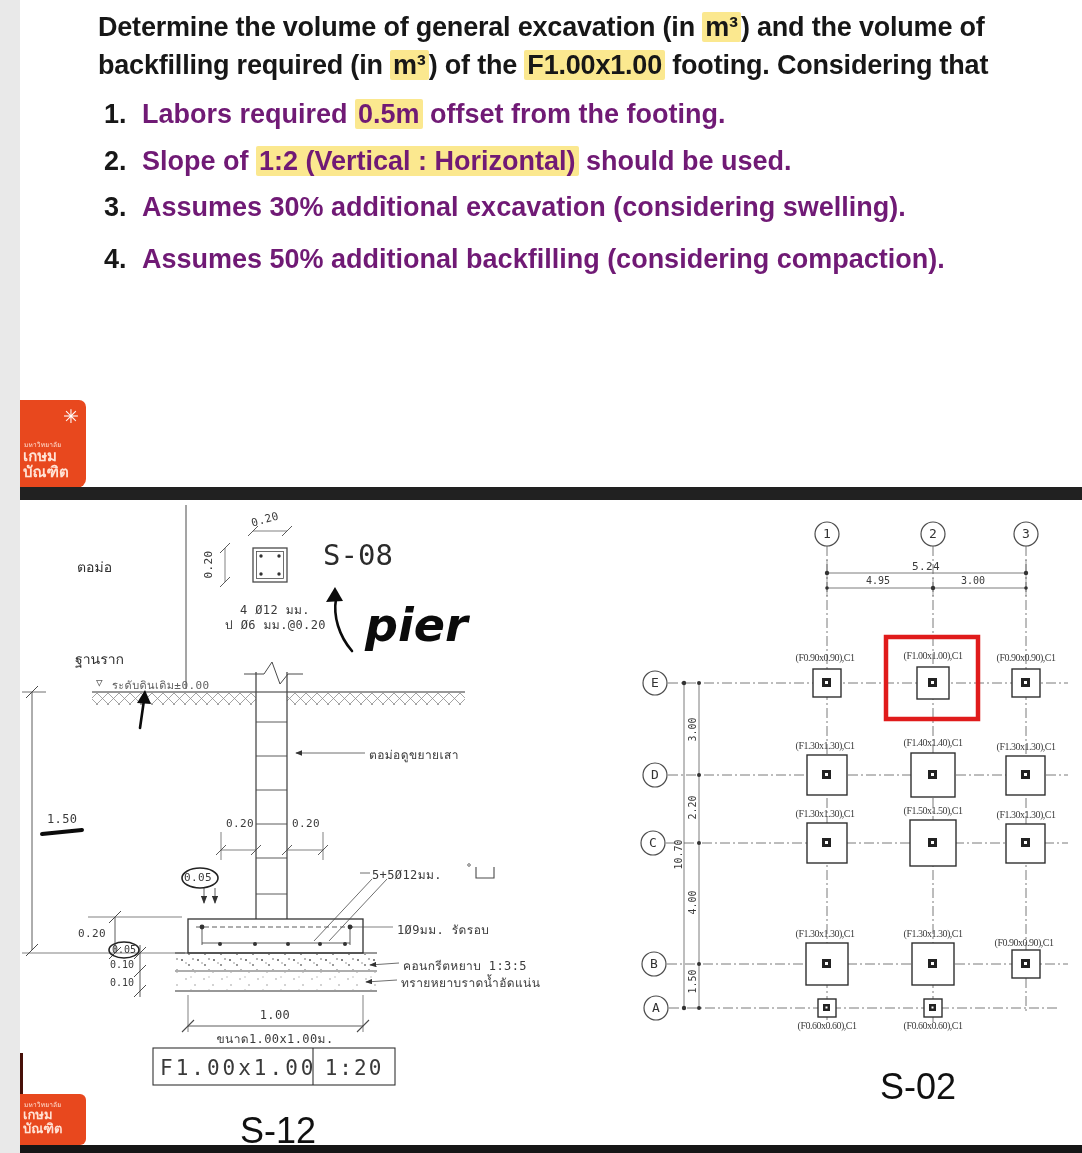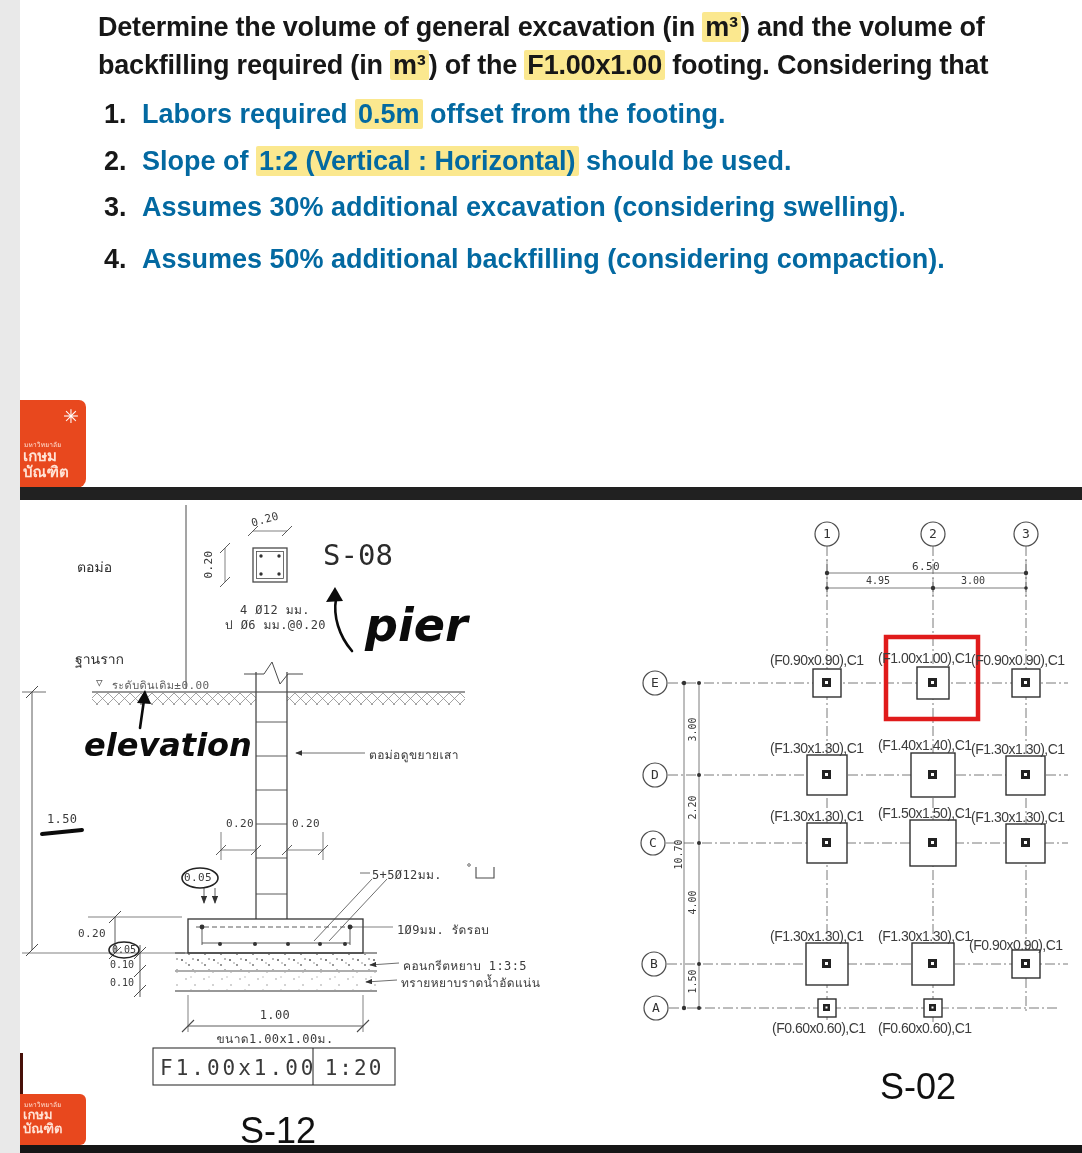--- a/index.html
+++ b/index.html
@@ -3,21 +3,21 @@
 <meta charset="utf-8">
 <style>
   html,body { margin:0; padding:0; background:#e9e9e9; }
   .page { position:relative; width:1082px; height:1153px; background:#ffffff; overflow:hidden;
           font-family:"Liberation Sans", sans-serif;margin-left:20px; }
 
   
   .q-line { position:absolute; left:78px; font-size:27px; font-weight:600; color:#171717;
             letter-spacing:-0.2px; white-space:nowrap; }
   .q-num  { position:absolute; left:84px; font-size:27px; font-weight:600; color:#171717; }
-  .q-item { position:absolute; left:122px; font-size:27px; font-weight:600; color:#0369a1; white-space:nowrap; }
+  .q-item { position:absolute; left:122px; font-size:27px; font-weight:600; color:#701a75; white-space:nowrap; }
   .hl { background:#fbe88f; padding:0 3px; border-radius:2px; }
 
   
   .logo { position:absolute; left:0; background:#e8481e; color:#ffe3d6; overflow:hidden; }
   .logo-top { top:400px; width:66px; height:88px; border-radius:0 7px 9px 0; }
   .logo-bottom { top:1094px; width:66px; height:51px; border-radius:0 6px 6px 0; }
   .logo .star { position:absolute; top:5px; right:7px; font-size:19px; color:#ffffff; }
   .logo .univ { position:absolute; left:4px; font-size:6.5px; letter-spacing:0.2px; }
   .logo .nm { position:absolute; left:3px; font-size:15px; font-weight:700; line-height:1; }
   .logo-top .univ { top:40px; }
@@ -35,21 +35,21 @@
   .cad { font-family:"DejaVu Sans Mono","DejaVu Sans",monospace; font-size:12px; letter-spacing:0.4px; color:#3a3a3a; }
   .cad11 { font-size:11px; } .cad10 { font-size:10px; letter-spacing:0; }
   .thai { font-family:"DejaVu Sans",sans-serif; font-size:14px; color:#2e2e2e; }
   .gray { color:#5f5f5f; }
   .ctr { text-align:center; }
   .rot { transform:rotate(-90deg); transform-origin:center; text-align:center; }
   .hand { font-family:"DejaVu Sans",sans-serif; font-style:italic; font-weight:600; color:#0b0b0b; }
   .sheet-big { font-family:"Liberation Sans",sans-serif; font-size:36px; font-weight:500; color:#101010; }
   .sheet-cad { font-family:"DejaVu Sans Mono","DejaVu Sans",monospace; font-size:29px; color:#2b2b2b; }
   .bubble { font-size:13px; color:#333; text-align:center; font-family:"DejaVu Sans Mono",monospace; }
-  .ftg { font-size:14px; font-family:Liberation Sans, sans-serif; color:#3c3c3c; width:110px; letter-spacing:-0.5px; }
+  .ftg { font-size:10px; font-family:Liberation Serif, serif; color:#3c3c3c; text-align:center; width:110px; letter-spacing:-0.5px; }
   svg.linework { position:absolute; left:0; top:500px; z-index:1; }
   .lbl { z-index:2; }
 </style>
 </head>
 <body>
 
 <div class="page">
 
   <div>
     <div class="q-line" style="top:12px"><span>Determine the volume of general excavation (in </span><span class="hl">m³</span><span>) and the volume of</span></div>
@@ -321,21 +321,20 @@
   <div class="lbl thai" style="left:57px; top:556px">ตอม่อ</div>
   <div class="lbl sheet-cad" style="left:303px; top:538px">S-08</div>
   <div class="lbl cad cad11" style="left:231px; top:513px; transform:rotate(-16deg)">0.20</div>
   <div class="lbl cad cad11 rot" style="left:170px; top:558px; width:36px">0.20</div>
   <div class="lbl cad" style="left:220px; top:600px">4 Ø12 มม.</div>
   <div class="lbl cad" style="left:205px; top:615px">ป Ø6 มม.@0.20</div>
   <div class="lbl hand" style="left:345px; top:598px; font-size:46px">pier</div>
   <div class="lbl thai" style="left:55px; top:648px">ฐานราก</div>
   <div class="lbl cad cad11 gray" style="left:76px; top:676px">▽</div>
   <div class="lbl cad cad11 gray" style="left:92px; top:676px">ระดับดินเดิม±0.00</div>
-  <div class="lbl hand" style="left:64px; top:726px; font-size:32px">elevation</div>
   <div class="lbl cad" style="left:349px; top:745px">ตอม่อดูขยายเสา</div>
   <div class="lbl cad cad11" style="left:206px; top:817px">0.20</div>
   <div class="lbl cad cad11" style="left:272px; top:817px">0.20</div>
   <div class="lbl cad cad11" style="left:164px; top:871px">0.05</div>
   <div class="lbl cad" style="left:352px; top:865px">5+5Ø12มม.</div>
   <div class="lbl cad" style="left:377px; top:920px">1Ø9มม. รัดรอบ</div>
   <div class="lbl cad" style="left:383px; top:956px">คอนกรีตหยาบ 1:3:5</div>
   <div class="lbl cad" style="left:381px; top:973px">ทรายหยาบราดน้ำอัดแน่น</div>
   <div class="lbl cad" style="left:27px; top:812px">1.50</div>
   <div class="lbl cad cad11" style="left:58px; top:927px">0.20</div>
@@ -350,21 +349,21 @@
 
   <div class="lbl bubble" style="left:795px; top:526px; width:24px">1</div>
   <div class="lbl bubble" style="left:901px; top:526px; width:24px">2</div>
   <div class="lbl bubble" style="left:994px; top:526px; width:24px">3</div>
   <div class="lbl bubble" style="left:623px; top:675px; width:24px">E</div>
   <div class="lbl bubble" style="left:623px; top:767px; width:24px">D</div>
   <div class="lbl bubble" style="left:621px; top:835px; width:24px">C</div>
   <div class="lbl bubble" style="left:622px; top:956px; width:24px">B</div>
   <div class="lbl bubble" style="left:624px; top:1000px; width:24px">A</div>
 
-  <div class="lbl cad cad11 ctr" style="left:886px; top:560px; width:40px">6.50</div>
+  <div class="lbl cad cad11 ctr" style="left:886px; top:560px; width:40px">5.24</div>
   <div class="lbl cad cad10 ctr" style="left:838px; top:575px; width:40px">4.95</div>
   <div class="lbl cad cad10 ctr" style="left:933px; top:575px; width:40px">3.00</div>
   <div class="lbl cad cad10 rot" style="left:652px; top:724px; width:40px">3.00</div>
   <div class="lbl cad cad10 rot" style="left:652px; top:802px; width:40px">2.20</div>
   <div class="lbl cad cad10 rot" style="left:636px; top:849px; width:44px">10.70</div>
   <div class="lbl cad cad10 rot" style="left:652px; top:897px; width:40px">4.00</div>
   <div class="lbl cad cad10 rot" style="left:652px; top:976px; width:40px">1.50</div>
 
   <div class="lbl ftg" style="left:750px; top:652px">(F0.90x0.90),C1</div>
   <div class="lbl ftg" style="left:858px; top:650px">(F1.00x1.00),C1</div>

